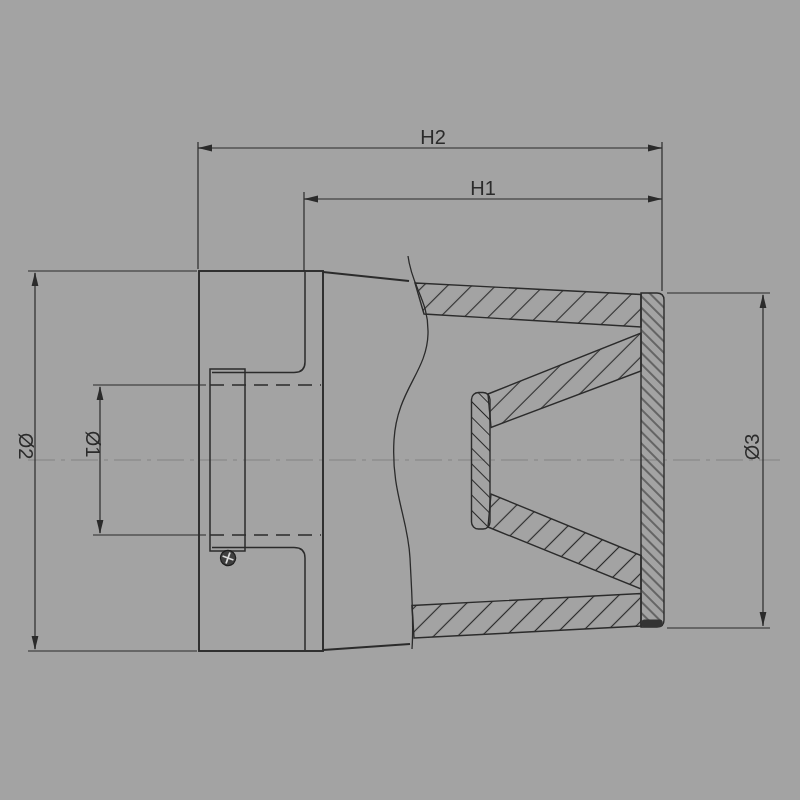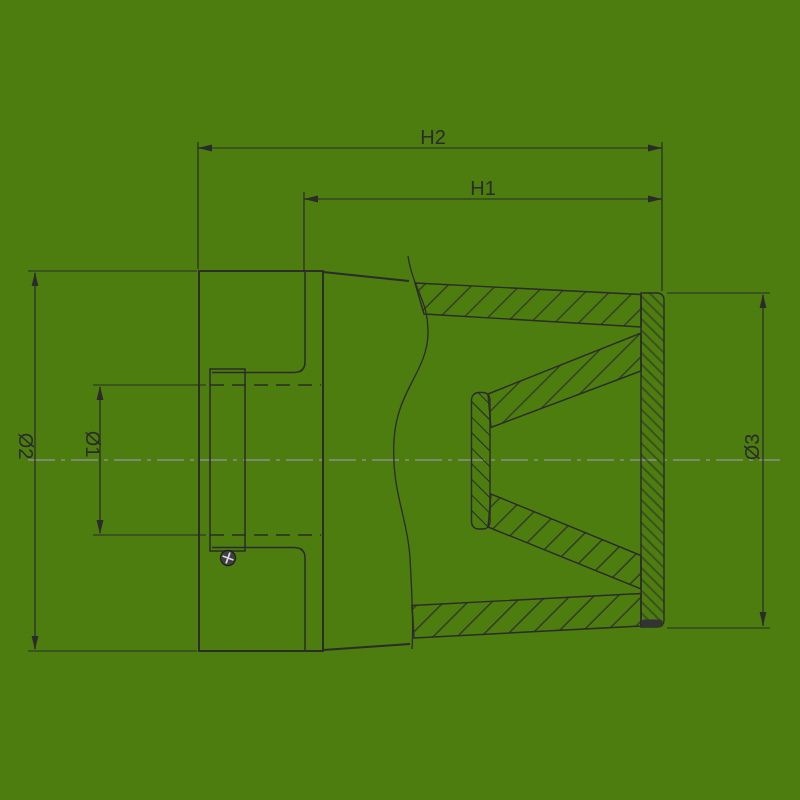--- a/index.html
+++ b/index.html
@@ -6,21 +6,21 @@
     margin: 0;
     padding: 0;
     background: #ffffff;
     width: 800px;
     height: 800px;
     overflow: hidden;
   }
   .canvas-wrap {
     width: 800px;
     height: 800px;
-    background: #4d7c0f;
+    background: #a3a3a3;
   }
   svg { display: block; }
   .outline     { fill: none; stroke: #2b2b2b; stroke-width: 1.9; }
   .inner-line  { fill: none; stroke: #2b2b2b; stroke-width: 1.5; }
   .thin-line   { fill: none; stroke: #2b2b2b; stroke-width: 1.3; }
   .hidden-line { fill: none; stroke: #2b2b2b; stroke-width: 1.3; stroke-dasharray: 14 8; }
   .center-line { fill: none; stroke: #8f8f8f; stroke-width: 1.3; stroke-dasharray: 27 6 4 6; }
   .band        { stroke: #2b2b2b; stroke-width: 1.4; }
   .dim         { fill: none; stroke: #2b2b2b; stroke-width: 1.2; }
   .dim-arrow   { fill: #2b2b2b; stroke: none; }

